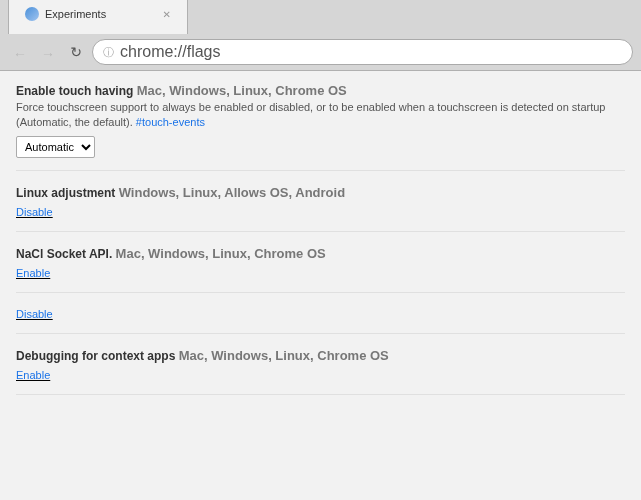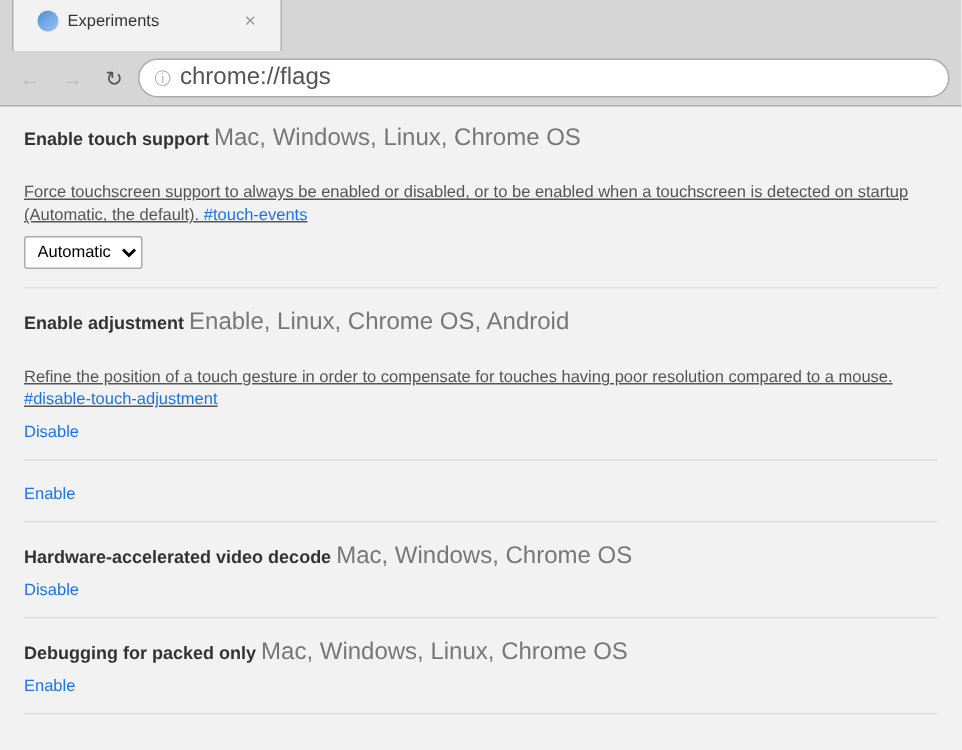--- a/index.html
+++ b/index.html
@@ -122,41 +122,41 @@
       padding-bottom: 12px;
     }
 
     .flag-title {
       font-weight: bold;
       font-size: 12px;
       color: #333;
     }
 
     .flag-platforms {
-      font-weight: normal;
+      font-weight: bold;
       color: #777;
-      font-size: 16px;
+      font-size: 13px;
     }
 
     .flag-description {
       color: #555;
       font-size: 11px;
-      margin-top: 20px;
+      margin-top: 2px;
       line-height: 1.4;
-      text-decoration: underline;
     }
 
     .flag-link {
       color: #1a73e8;
       text-decoration: none;
       font-size: 11px;
     }
 
     .flag-control {
       margin-top: 5px;
+      text-decoration: underline;
     }
 
     .flag-control select,
     .flag-control-link {
       font-size: 11px;
       height: 22px;
       border: 1px solid #aaa;
       background: white;
       border-radius: 2px;
       padding: 0 4px;
@@ -198,70 +198,66 @@
       <span class="address-bar-lock">ⓘ</span>
       <span class="address-text">chrome://flags</span>
     </div>
   </div>
 </div>
 
 <div class="page-content">
 
   <div class="flag-section">
     <div class="flag-title">
-      <span>Enable touch support</span>
+      <span>Enable touch having</span>
       <span class="flag-platforms">Mac, Windows, Linux, Chrome OS</span>
     </div>
     <div class="flag-description">
       <span>Force touchscreen support to always be enabled or disabled, or to be enabled when a touchscreen is detected on startup (Automatic, the default).</span>
       <a class="flag-link">#touch-events</a>
     </div>
     <div class="flag-control">
       <select class="select-default">
         <option>Automatic</option>
         <option>Default</option>
         <option>Enabled</option>
         <option>Disabled</option>
       </select>
     </div>
   </div>
 
   <div class="flag-section">
     <div class="flag-title">
-      <span>Enable adjustment</span>
-      <span class="flag-platforms">Enable, Linux, Chrome OS, Android</span>
-    </div>
-    <div class="flag-description">
-      <span>Refine the position of a touch gesture in order to compensate for touches having poor resolution compared to a mouse.</span>
-      <a class="flag-link">#disable-touch-adjustment</a>
+      <span>Linux adjustment</span>
+      <span class="flag-platforms">Windows, Linux, Allows OS, Android</span>
     </div>
     <div class="flag-control">
       <a class="disable-link">Disable</a>
     </div>
   </div>
 
   <div class="flag-section">
+    <div class="flag-title">
+      <span>NaCl Socket API.</span>
+      <span class="flag-platforms">Mac, Windows, Linux, Chrome OS</span>
+    </div>
     <div class="flag-control">
       <a class="enable-link">Enable</a>
     </div>
   </div>
 
   <div class="flag-section">
-    <div class="flag-title">
-      <span>Hardware-accelerated video decode</span>
-      <span class="flag-platforms">Mac, Windows, Chrome OS</span>
-    </div>
     <div class="flag-control">
       <a class="disable-link">Disable</a>
     </div>
   </div>
 
   <div class="flag-section">
     <div class="flag-title">
-      <span>Debugging for packed only</span>
+      <span>Debugging for context apps</span>
       <span class="flag-platforms">Mac, Windows, Linux, Chrome OS</span>
     </div>
     <div class="flag-control">
       <a class="enable-link">Enable</a>
     </div>
   </div>
 
 </div>
 
 </body></html>

